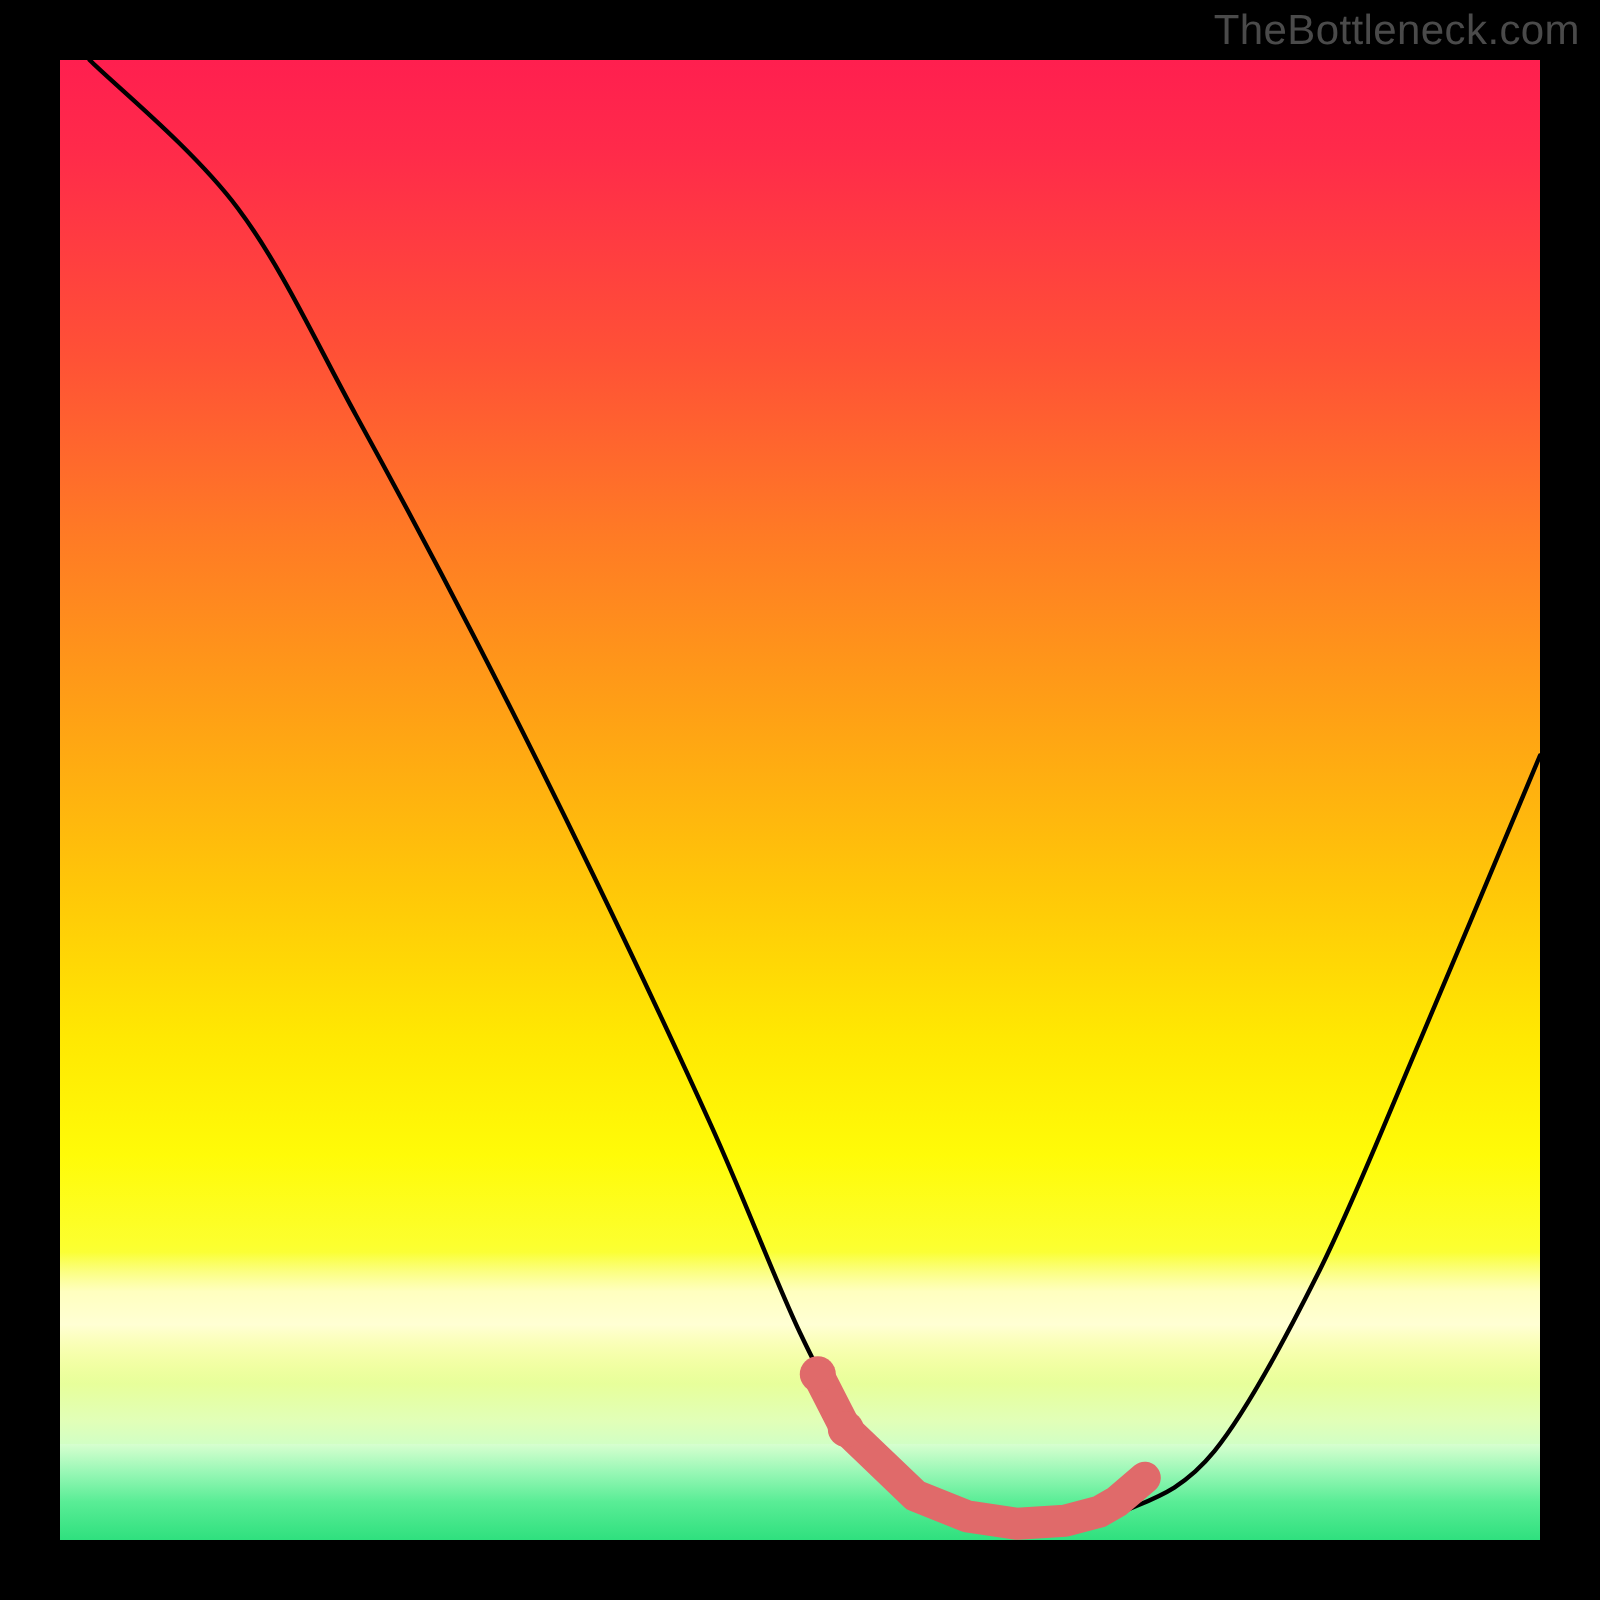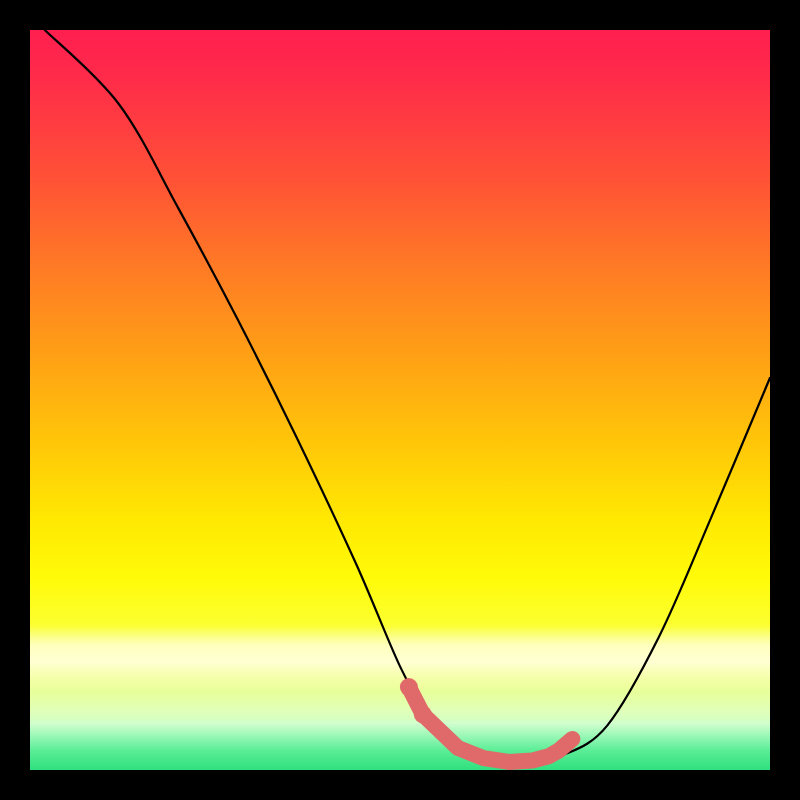--- a/index.html
+++ b/index.html
@@ -94,20 +94,21 @@
     color: #4a4a4a;
     font-size: 21px;
     letter-spacing: 0.2px;
     font-weight: 500;
   }
 </style>
 </head>
 <body>
 
 <div class="frame">
+  <div class="watermark">TheBottleneck.com</div>
 
   <div class="plot-area">
     <div class="gradient">
       <div class="gradient-main"></div>
       <div class="pale-band"></div>
       <div class="green-strip"></div>
     </div>
 
     <svg class="curve" viewBox="0 0 740 740" preserveAspectRatio="none">
       <path d="M 14.8 0.0 C 27.1 12.3, 66.6 44.4, 88.8 74.0 C 111.0 103.6, 128.3 141.8, 148.0 177.6 C 167.7 213.4, 187.5 250.4, 207.2 288.6 C 226.9 326.8, 246.7 366.3, 266.4 407.0 C 286.1 447.7, 308.3 494.6, 325.6 532.8 C 342.9 571.0, 357.7 610.5, 370.0 636.4 C 382.3 662.3, 389.7 674.6, 399.6 688.2 C 409.5 701.8, 420.6 711.0, 429.2 717.8 C 437.8 724.6, 444.0 726.4, 451.4 728.9 C 458.8 731.4, 466.2 732.2, 473.6 732.6 C 481.0 733.0, 485.9 732.4, 495.8 731.1 C 505.7 729.9, 519.2 731.1, 532.8 725.2 C 546.4 719.3, 561.2 715.3, 577.2 695.6 C 593.2 675.9, 611.7 641.3, 629.0 606.8 C 646.3 572.3, 662.3 531.6, 680.8 488.4 C 699.3 445.2, 730.1 371.2, 740.0 347.8" fill="none" stroke="#000" stroke-width="2.2" stroke-linecap="round" stroke-linejoin="round"></path>

